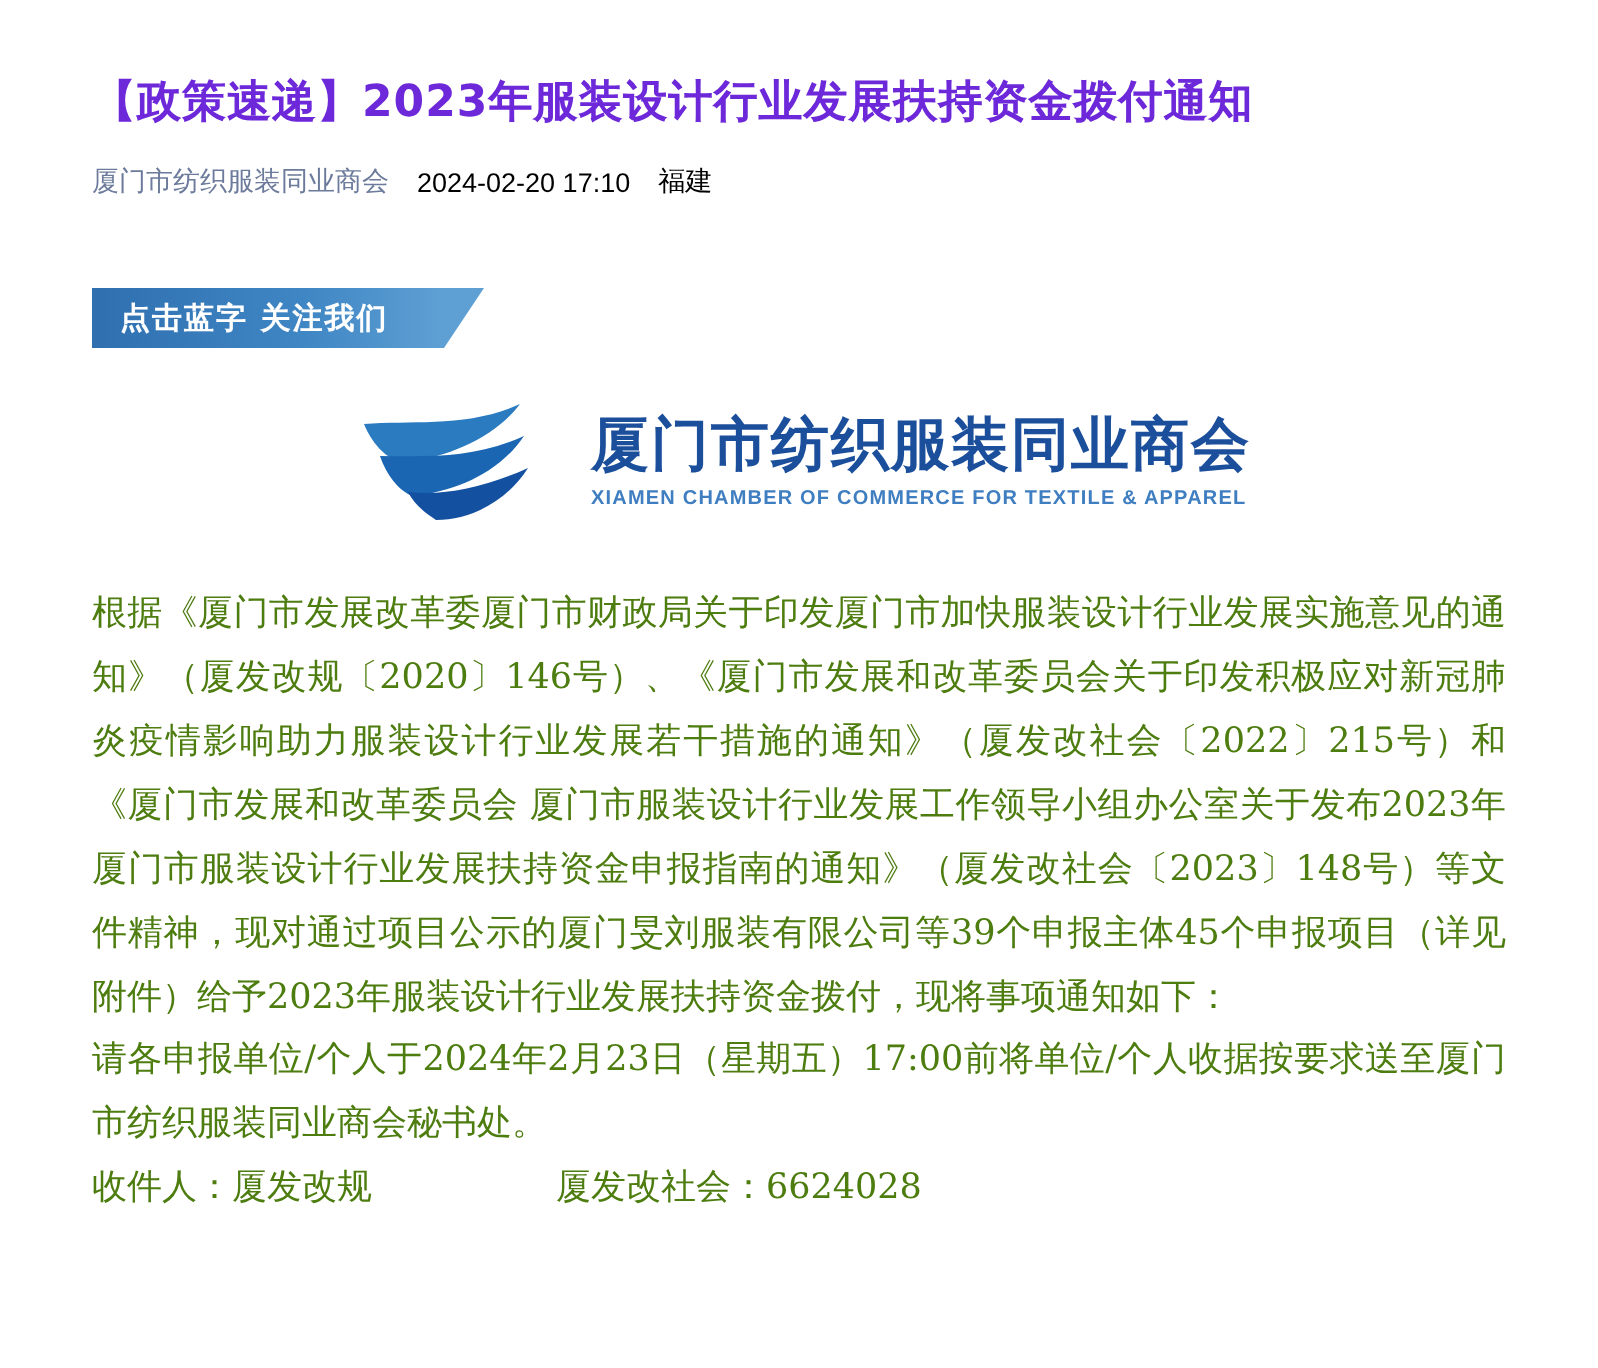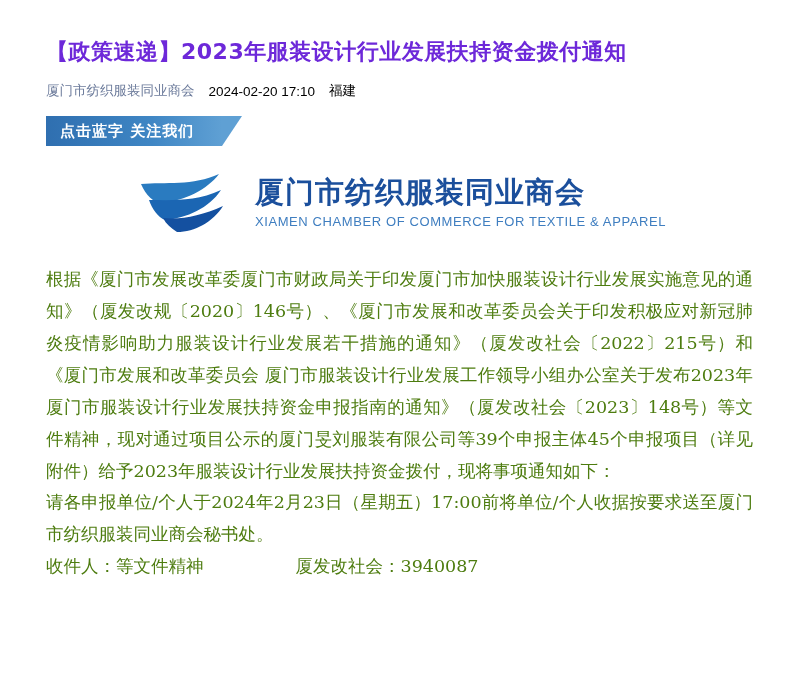--- a/index.html
+++ b/index.html
@@ -38,21 +38,21 @@
     font-size: 13.5px;
     color: #9a9a9a;
   }
   .meta-source {
     color: #6c7b9b;
   }
   .meta-date, .meta-region {
     color: #000000;
   }
   .follow-banner {
-    margin-top: 16px;
+    margin-top: 44px;
     position: relative;
     width: 196px;
     height: 30px;
   }
   .follow-banner .bar {
     position: absolute;
     left: 0;
     top: 0;
     width: 176px;
     height: 30px;
@@ -104,25 +104,26 @@
   .logo-cn {
     font-family: "DejaVu Sans", "Liberation Sans", sans-serif;
     font-size: 29px;
     font-weight: bold;
     color: #1b4f9c;
     letter-spacing: 1px;
     line-height: 1.15;
   }
   .logo-en {
     font-family: "Liberation Sans", sans-serif;
-    font-size: 13px;
+    font-size: 10px;
     color: #3f7ec0;
     letter-spacing: 0.6px;
     margin-top: 4px;
     white-space: nowrap;
+    font-weight: bold;
   }
   .body-text {
     margin-top: 30px;
     font-family: "DejaVu Serif", "Liberation Serif", serif;
     font-size: 17.5px;
     line-height: 1.82;
     color: #4d7c0f;
     text-align: justify;
   }
   .body-text p {
@@ -166,17 +167,17 @@
         <div class="logo-cn">厦门市纺织服装同业商会</div>
         <div class="logo-en">XIAMEN CHAMBER OF COMMERCE FOR TEXTILE &amp; APPAREL</div>
       </div>
     </div>
   </div>
 
   <div class="body-text">
     <p class="p-indent">根据《厦门市发展改革委厦门市财政局关于印发厦门市加快服装设计行业发展实施意见的通知》（厦发改规〔2020〕146号）、《厦门市发展和改革委员会关于印发积极应对新冠肺炎疫情影响助力服装设计行业发展若干措施的通知》（厦发改社会〔2022〕215号）和《厦门市发展和改革委员会 厦门市服装设计行业发展工作领导小组办公室关于发布2023年厦门市服装设计行业发展扶持资金申报指南的通知》（厦发改社会〔2023〕148号）等文件精神，现对通过项目公示的厦门旻刘服装有限公司等39个申报主体45个申报项目（详见附件）给予2023年服装设计行业发展扶持资金拨付，现将事项通知如下：</p>
     <p>请各申报单位/个人于2024年2月23日（星期五）17:00前将单位/个人收据按要求送至厦门市纺织服装同业商会秘书处。</p>
     <p>
-      <span>收件人：</span><span>等文件精神</span><span class="contact-gap"></span><span>厦发改社会：</span><span>3940087</span>
+      <span>收件人：</span><span>厦发改规</span><span class="contact-gap"></span><span>厦发改社会：</span><span>6624028</span>
     </p>
   </div>
 
 </div>
 
 </body></html>

